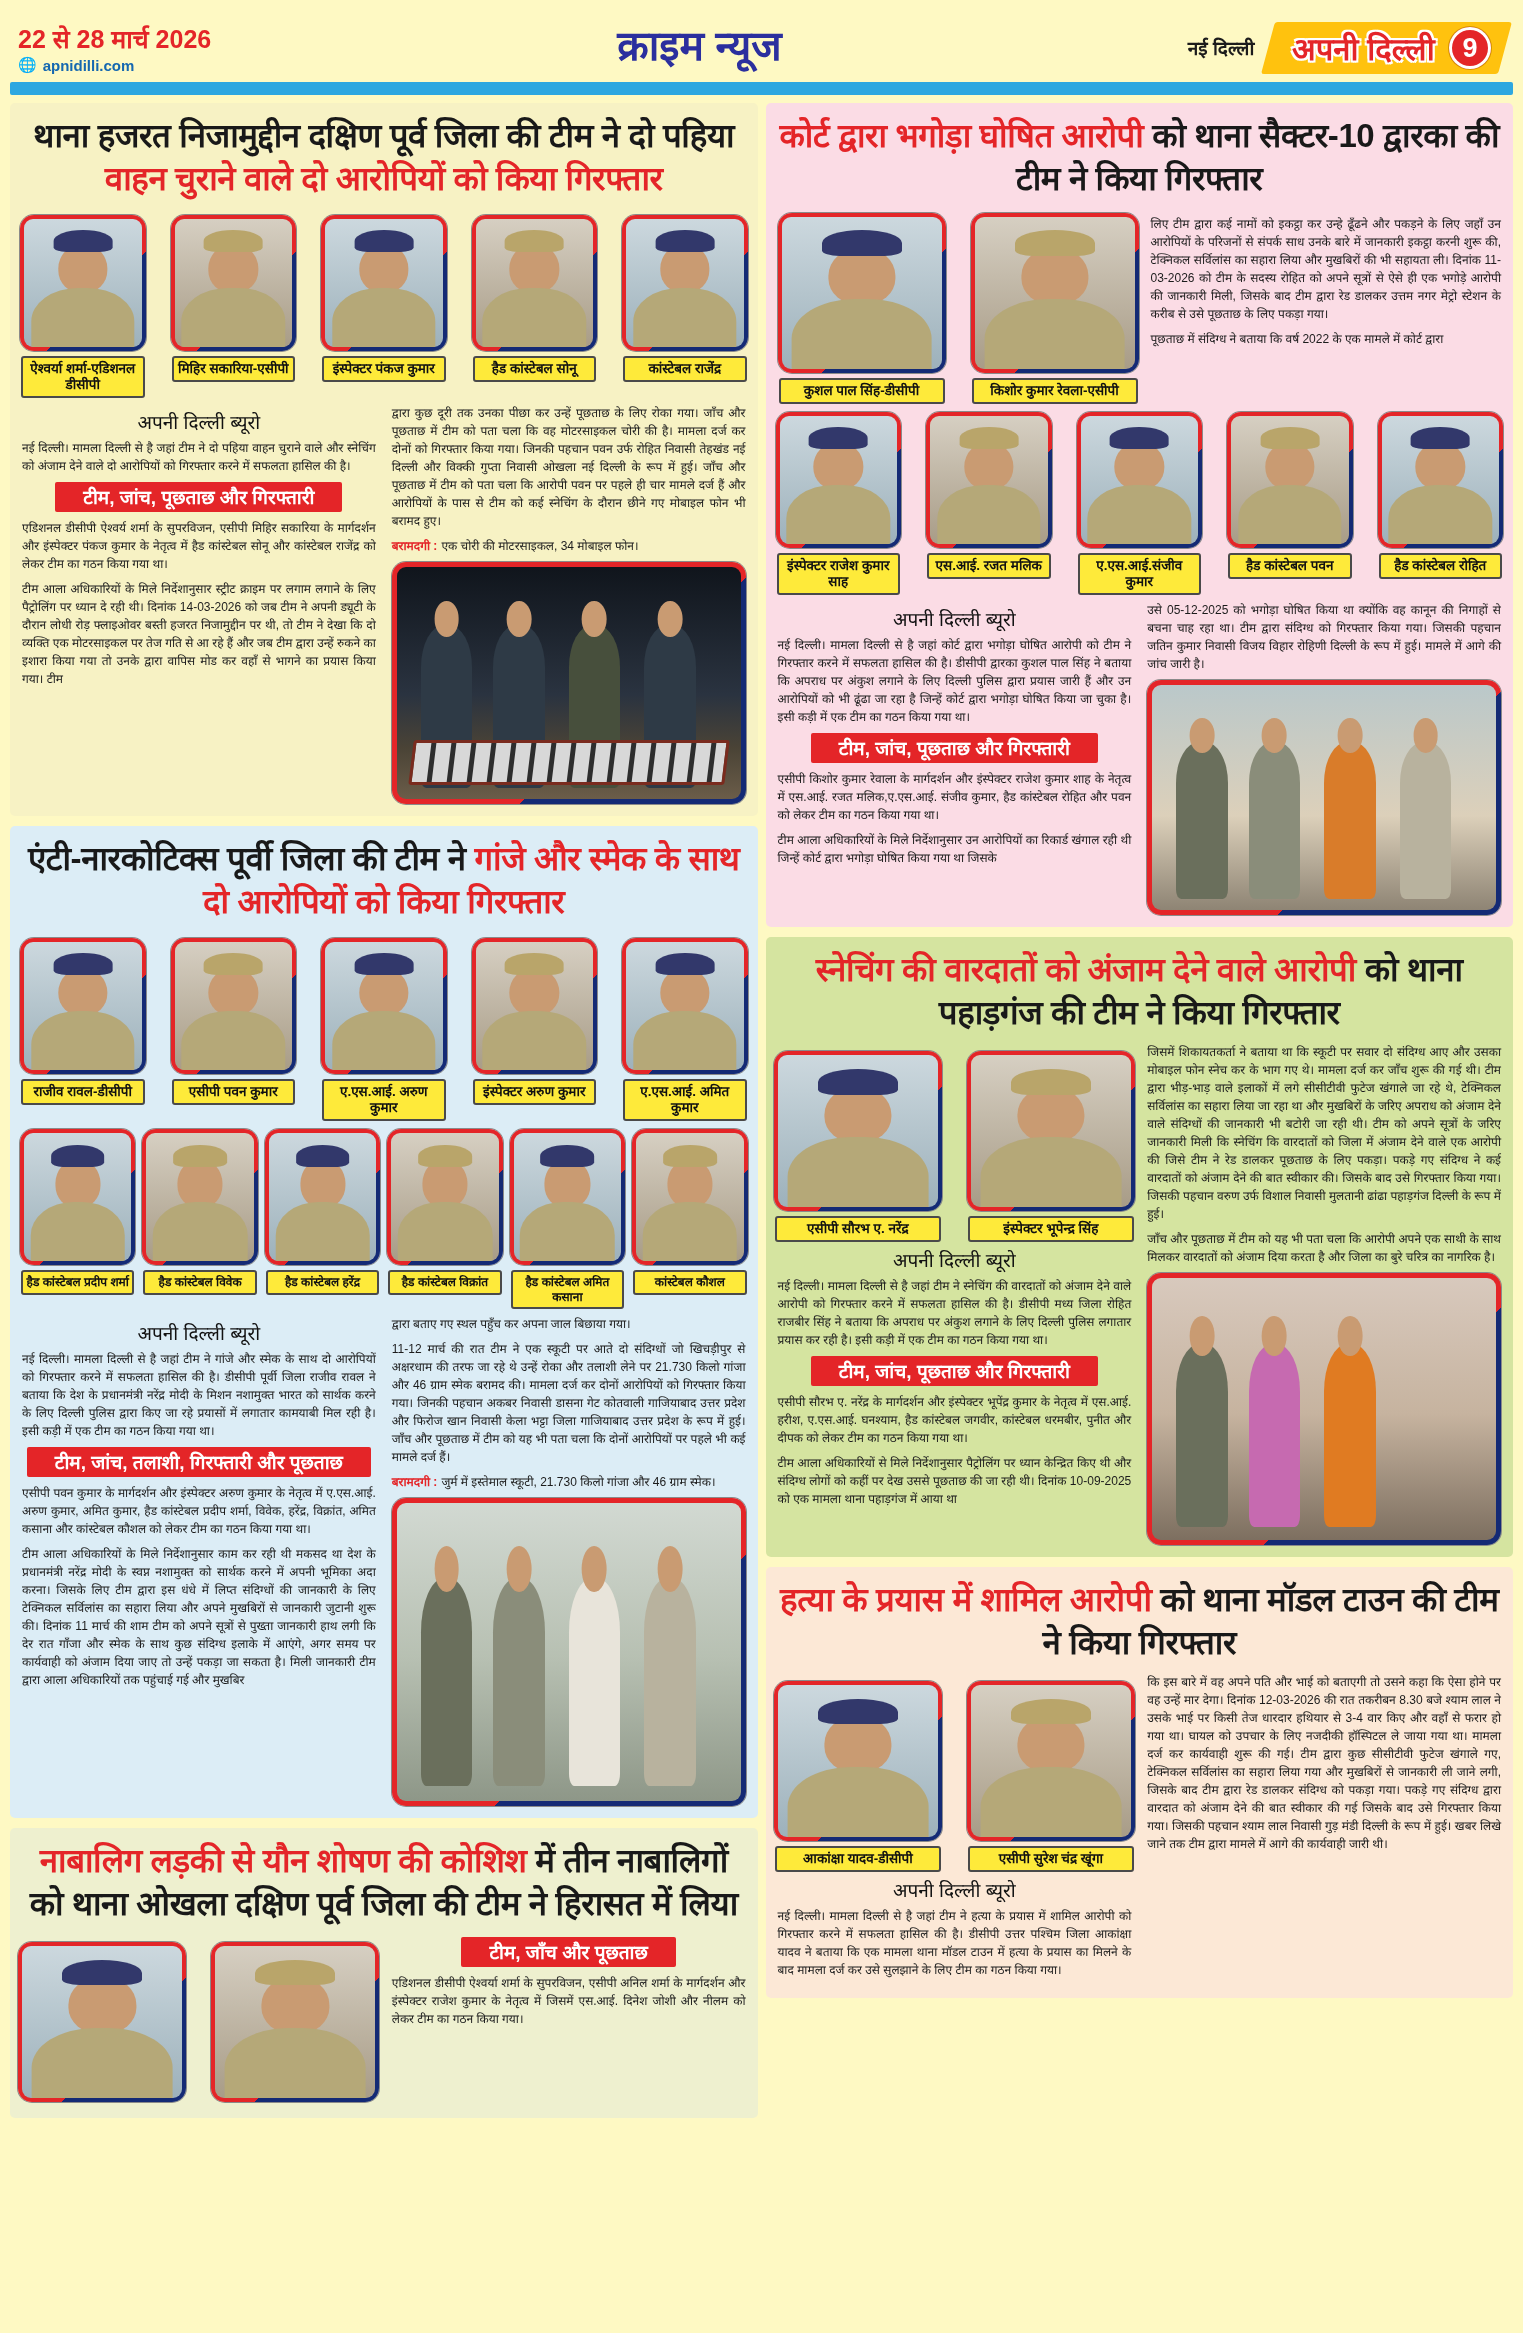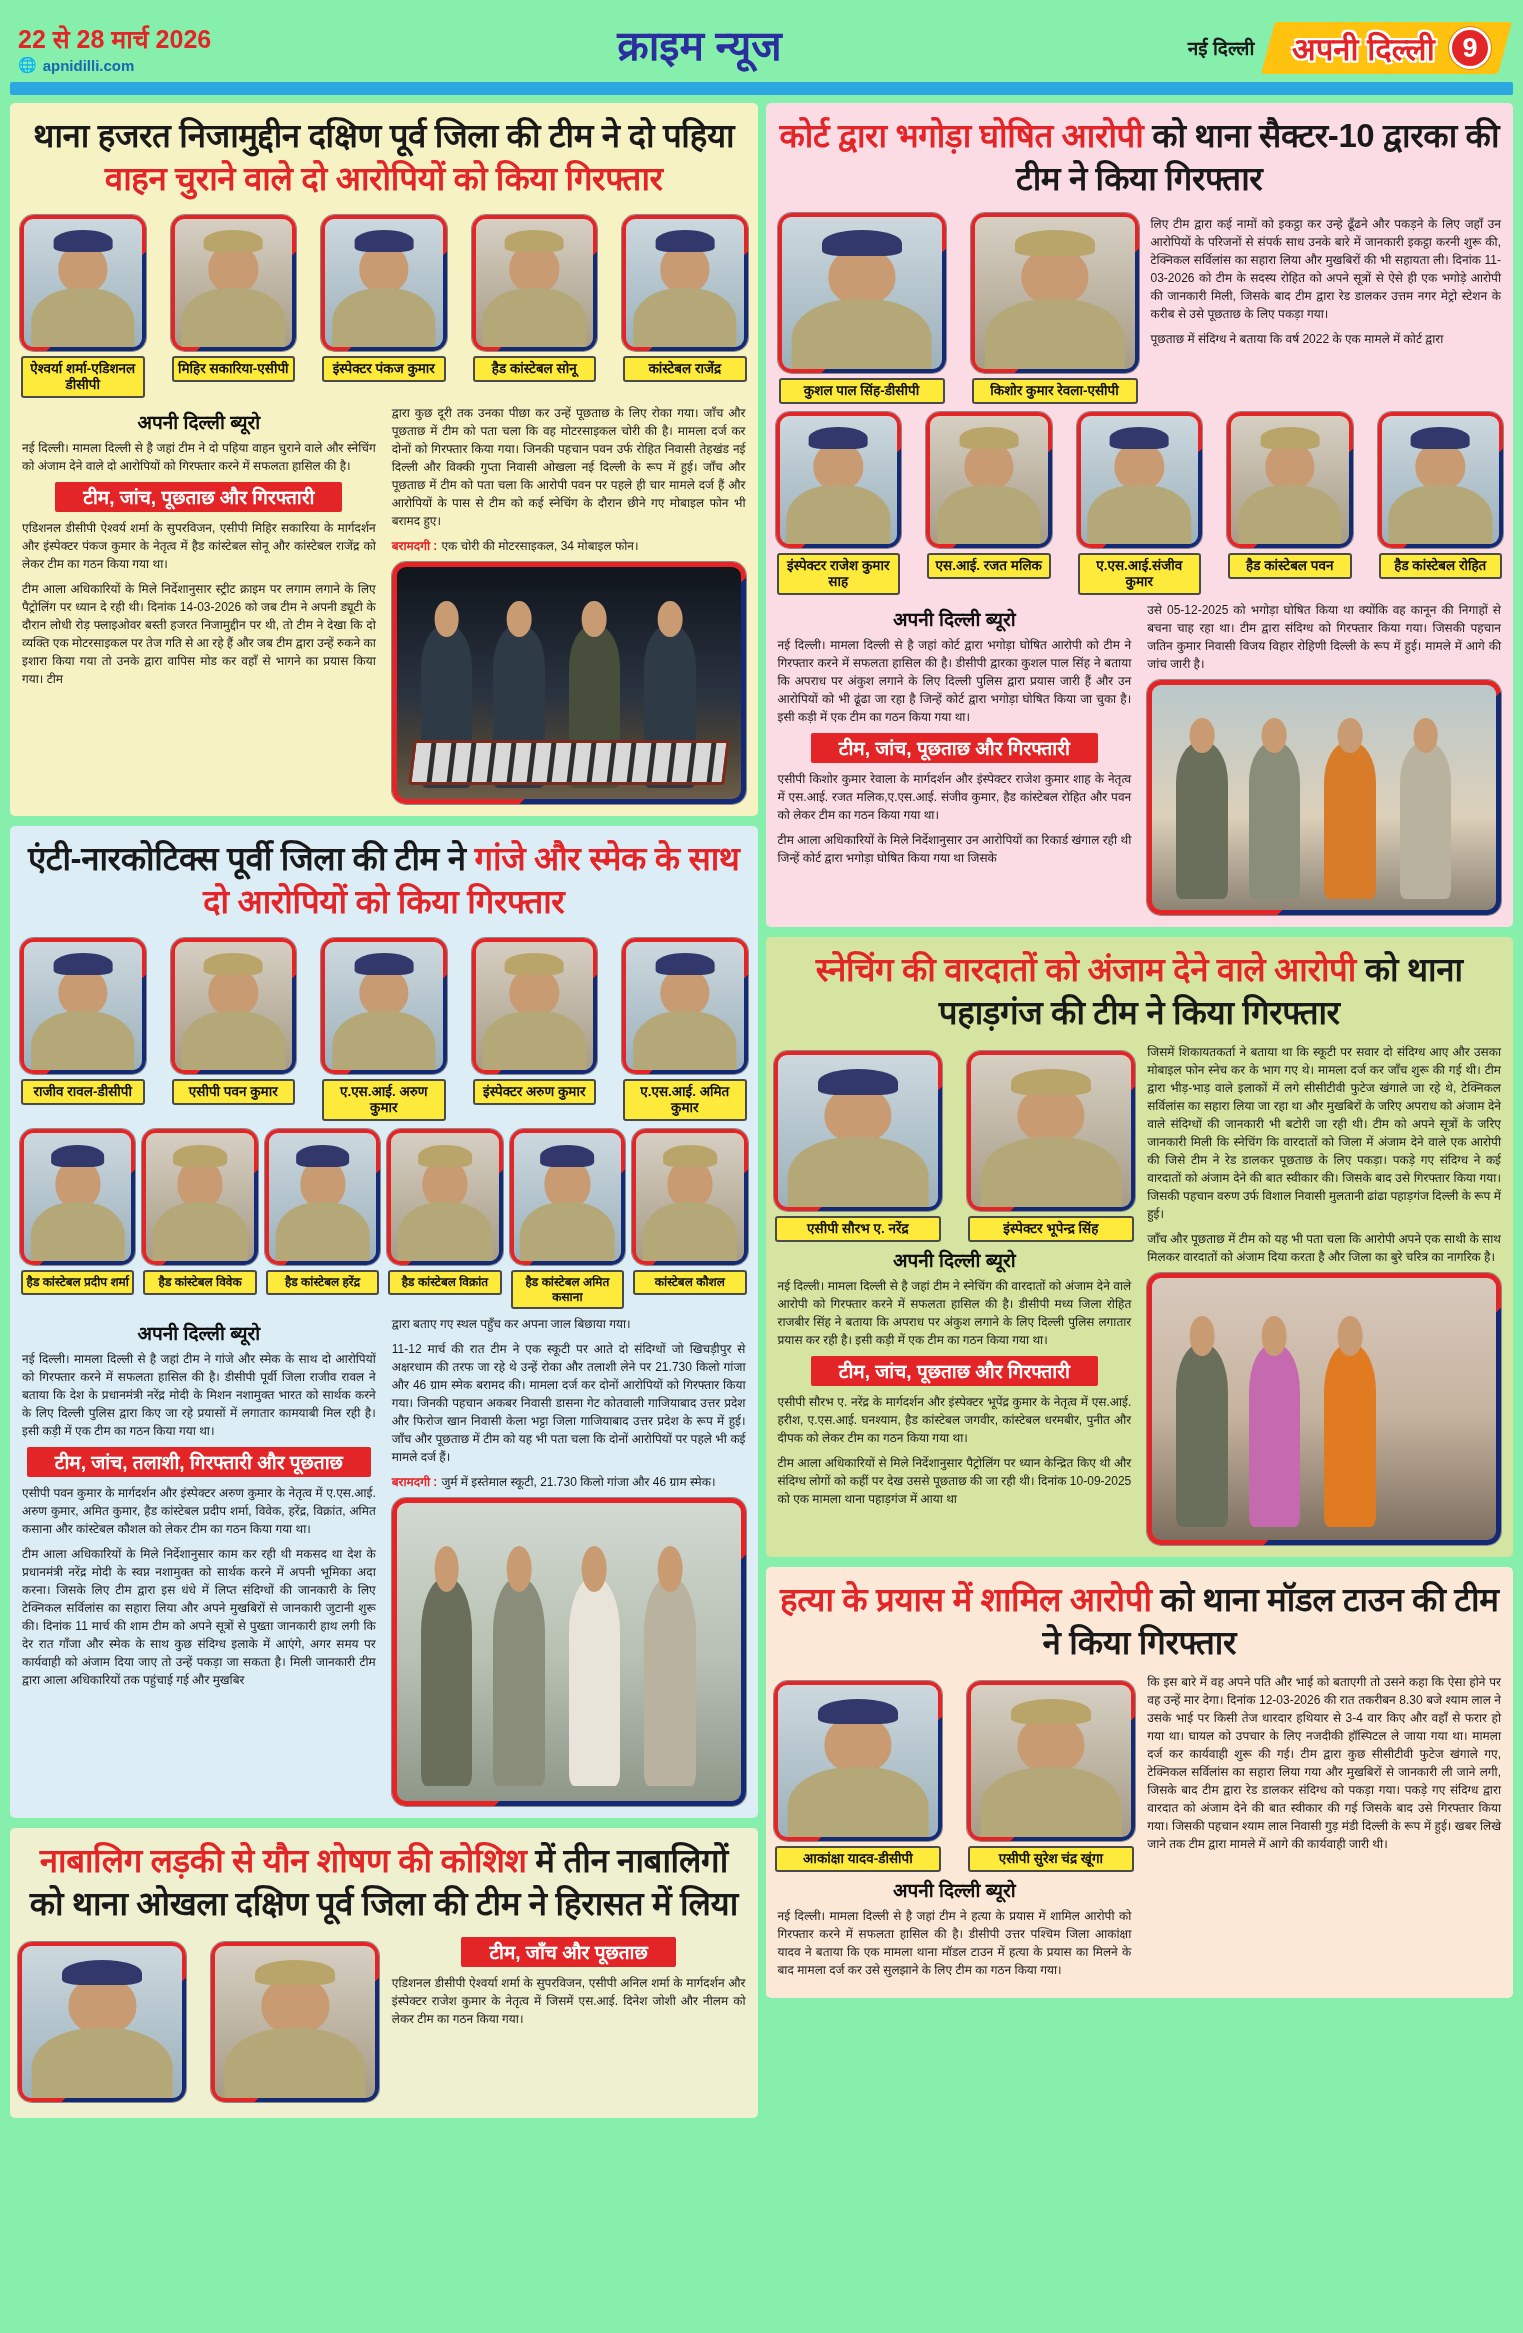--- a/index.html
+++ b/index.html
@@ -1,17 +1,17 @@
 <!DOCTYPE html>
 <html lang="hi"><head>
 <meta charset="utf-8">
 <style>
   html,body{margin:0;padding:0;background:#fff}
   body{width:1523px;font-family:"Liberation Sans","DejaVu Sans",sans-serif}
-  .page{position:relative;width:1523px;height:2333px;background:#86efac;overflow:hidden}
+  .page{position:relative;width:1523px;height:2333px;background:#fef9c3;overflow:hidden}
 
   
   .header{display:flex;justify-content:space-between;align-items:flex-end;padding:16px 18px 2px}
   .h-left{display:flex;flex-direction:column}
   .date{color:#e42528;font-weight:bold;font-size:25px}
   .site{font-size:15px;color:#1668b0;display:flex;gap:6px;align-items:center;margin-top:1px;font-weight:bold}
   .globe{font-size:15px}
   .h-center{font-size:41px;font-weight:800;color:#2b2f9e;align-self:flex-end;padding-bottom:2px}
   .h-right{display:flex;align-items:center;gap:14px}
   .city{font-size:19px;font-weight:bold;color:#1c1c1c}
@@ -55,21 +55,21 @@
   .card:nth-child(2n) .cap{background:#b9a56a}
   .oname{margin:5px 1px 0;background:#feea3a;border:2px solid #4a4a4a;border-radius:3px;font-weight:bold;
          font-size:13.5px;line-height:1.2;text-align:center;padding:3px 2px;color:#111}
   .officers.six{gap:7px}
   .officers.six .oname{font-size:12px}
   .officers.two{justify-content:center}
   .officers.two .card{flex:0 0 168px}
   .officers.two .portrait{height:152px}
 
   
-  .byline{text-align:center;font-weight:bold;font-size:19px;margin:5px 0 4px;color:#111}
+  .byline{text-align:center;font-weight:normal;font-size:19px;margin:5px 0 4px;color:#111}
   .body{display:flex;gap:16px;padding:2px 12px 8px}
   .bc{flex:1;min-width:0}
   .bp{margin:0 0 7px;font-size:12px;line-height:1.5;text-align:justify;color:#1c1c1c}
   .rec{color:#e42528;font-weight:bold;margin-right:4px}
   .band{display:table;margin:3px auto 7px;background:#e42528;color:#fff;font-weight:bold;font-size:19px;
         padding:2px 28px;border-radius:2px;white-space:nowrap}
 
   .row-top{display:flex;gap:12px;margin:6px 12px 4px}
   .row-top .officers{flex:0 0 350px;margin:0}
   .row-top .top-text{flex:1;min-width:0;padding-top:2px}

